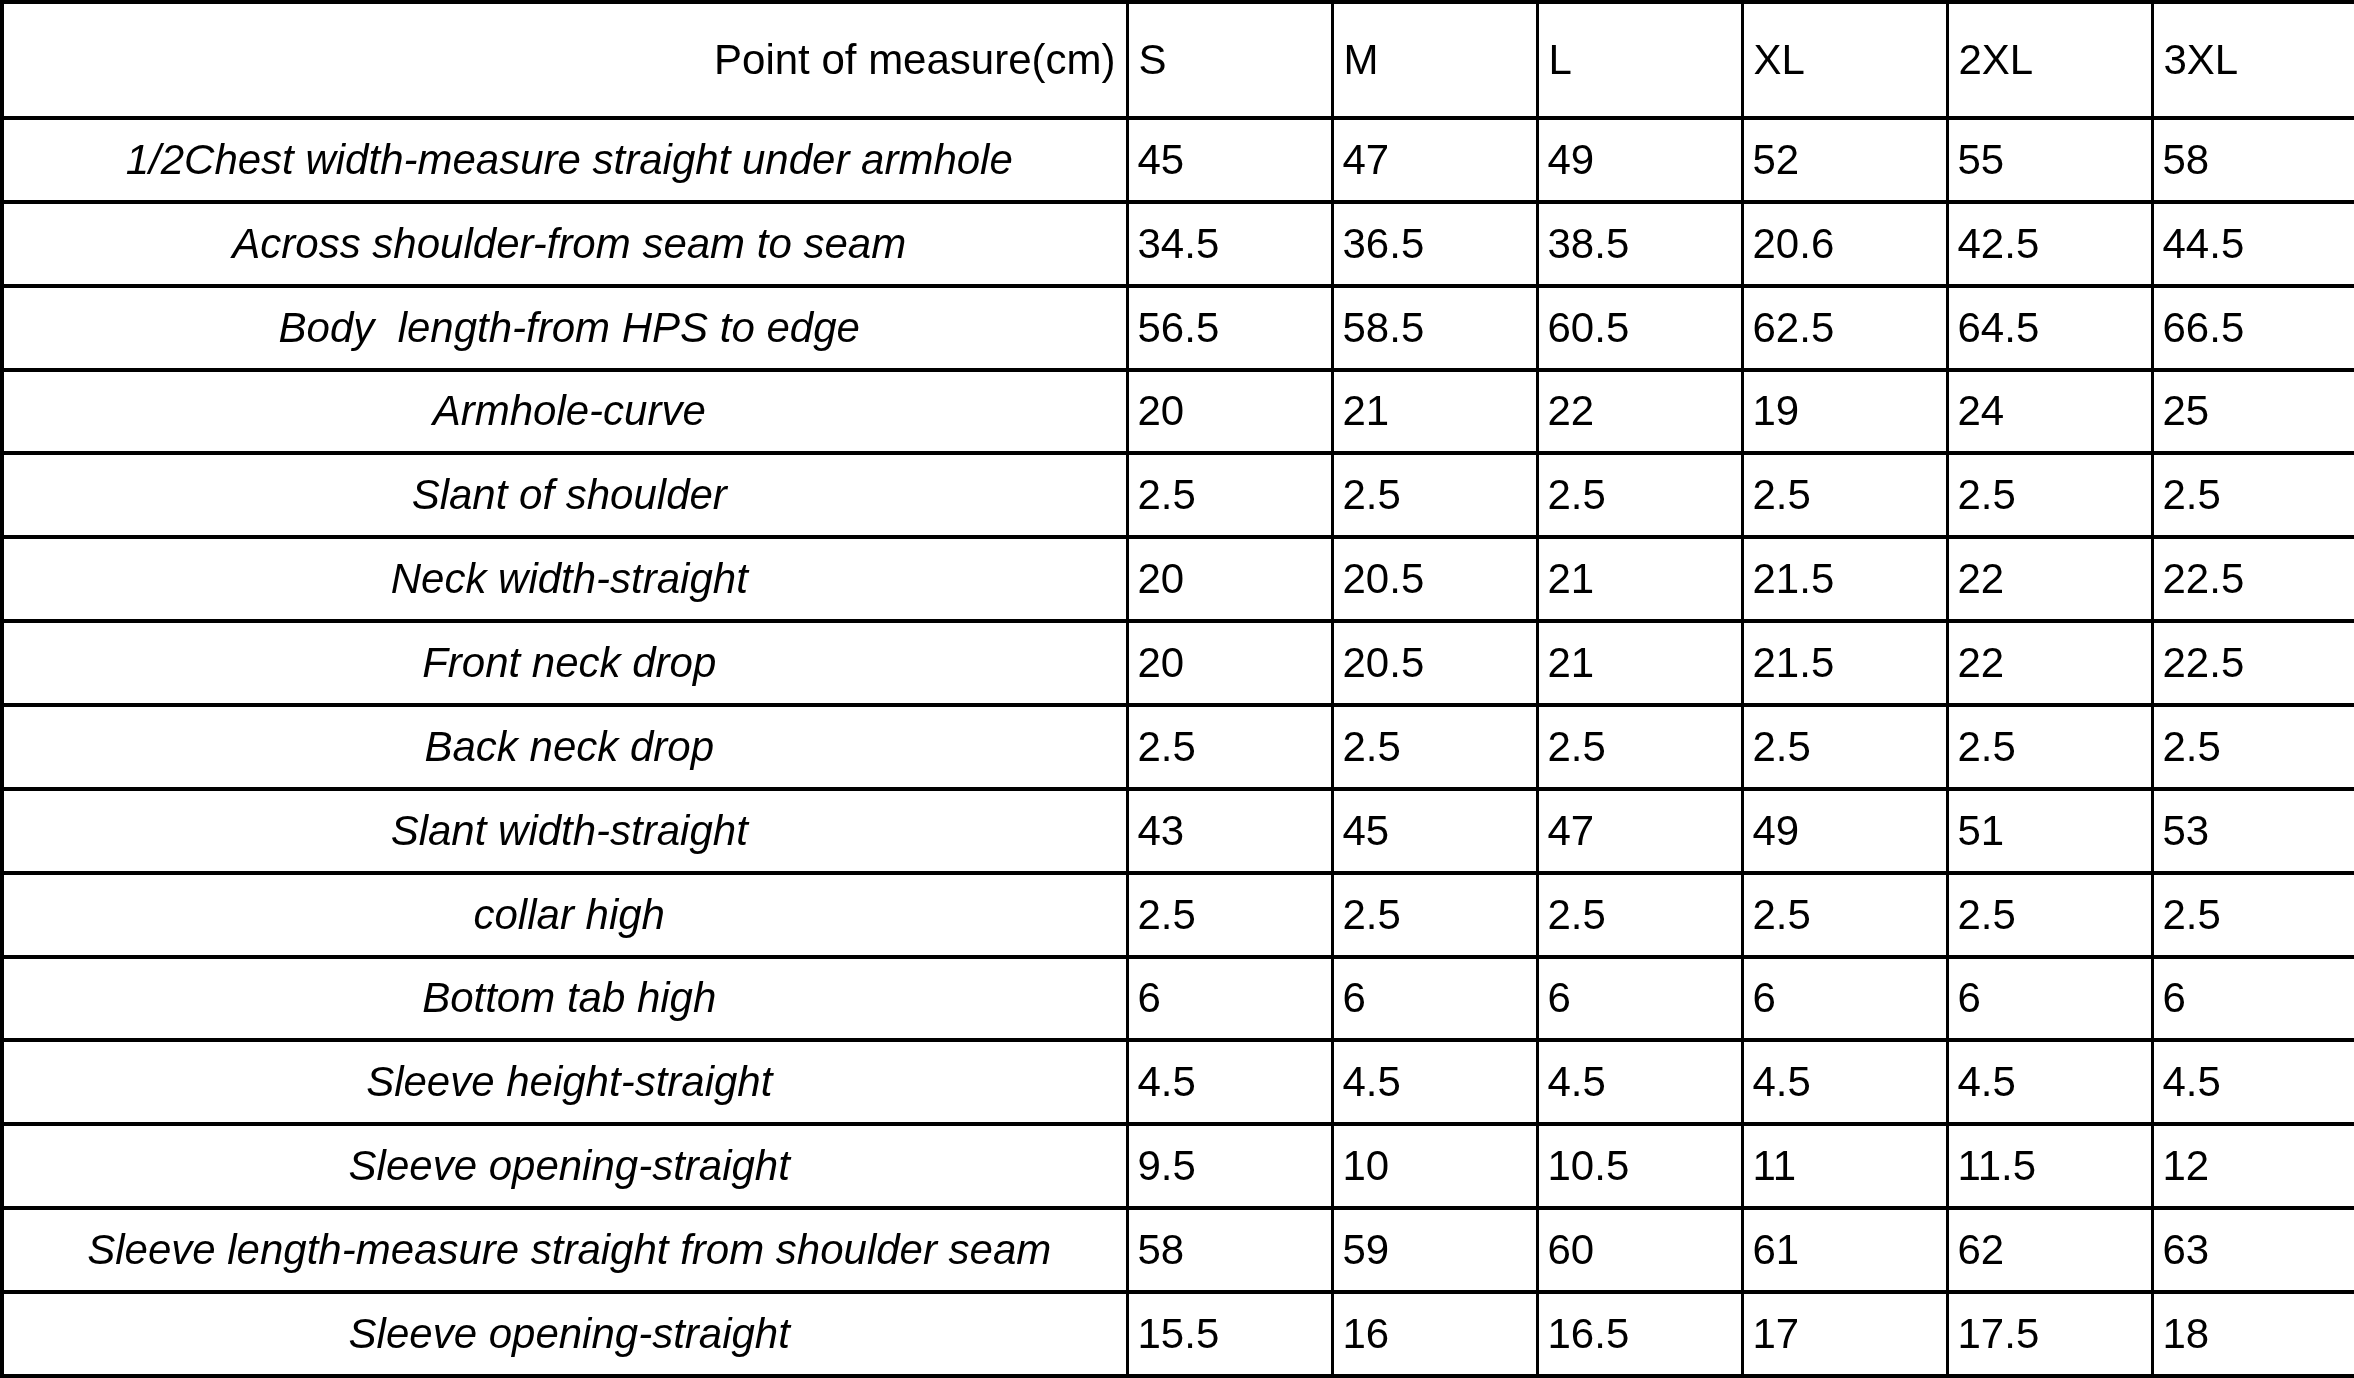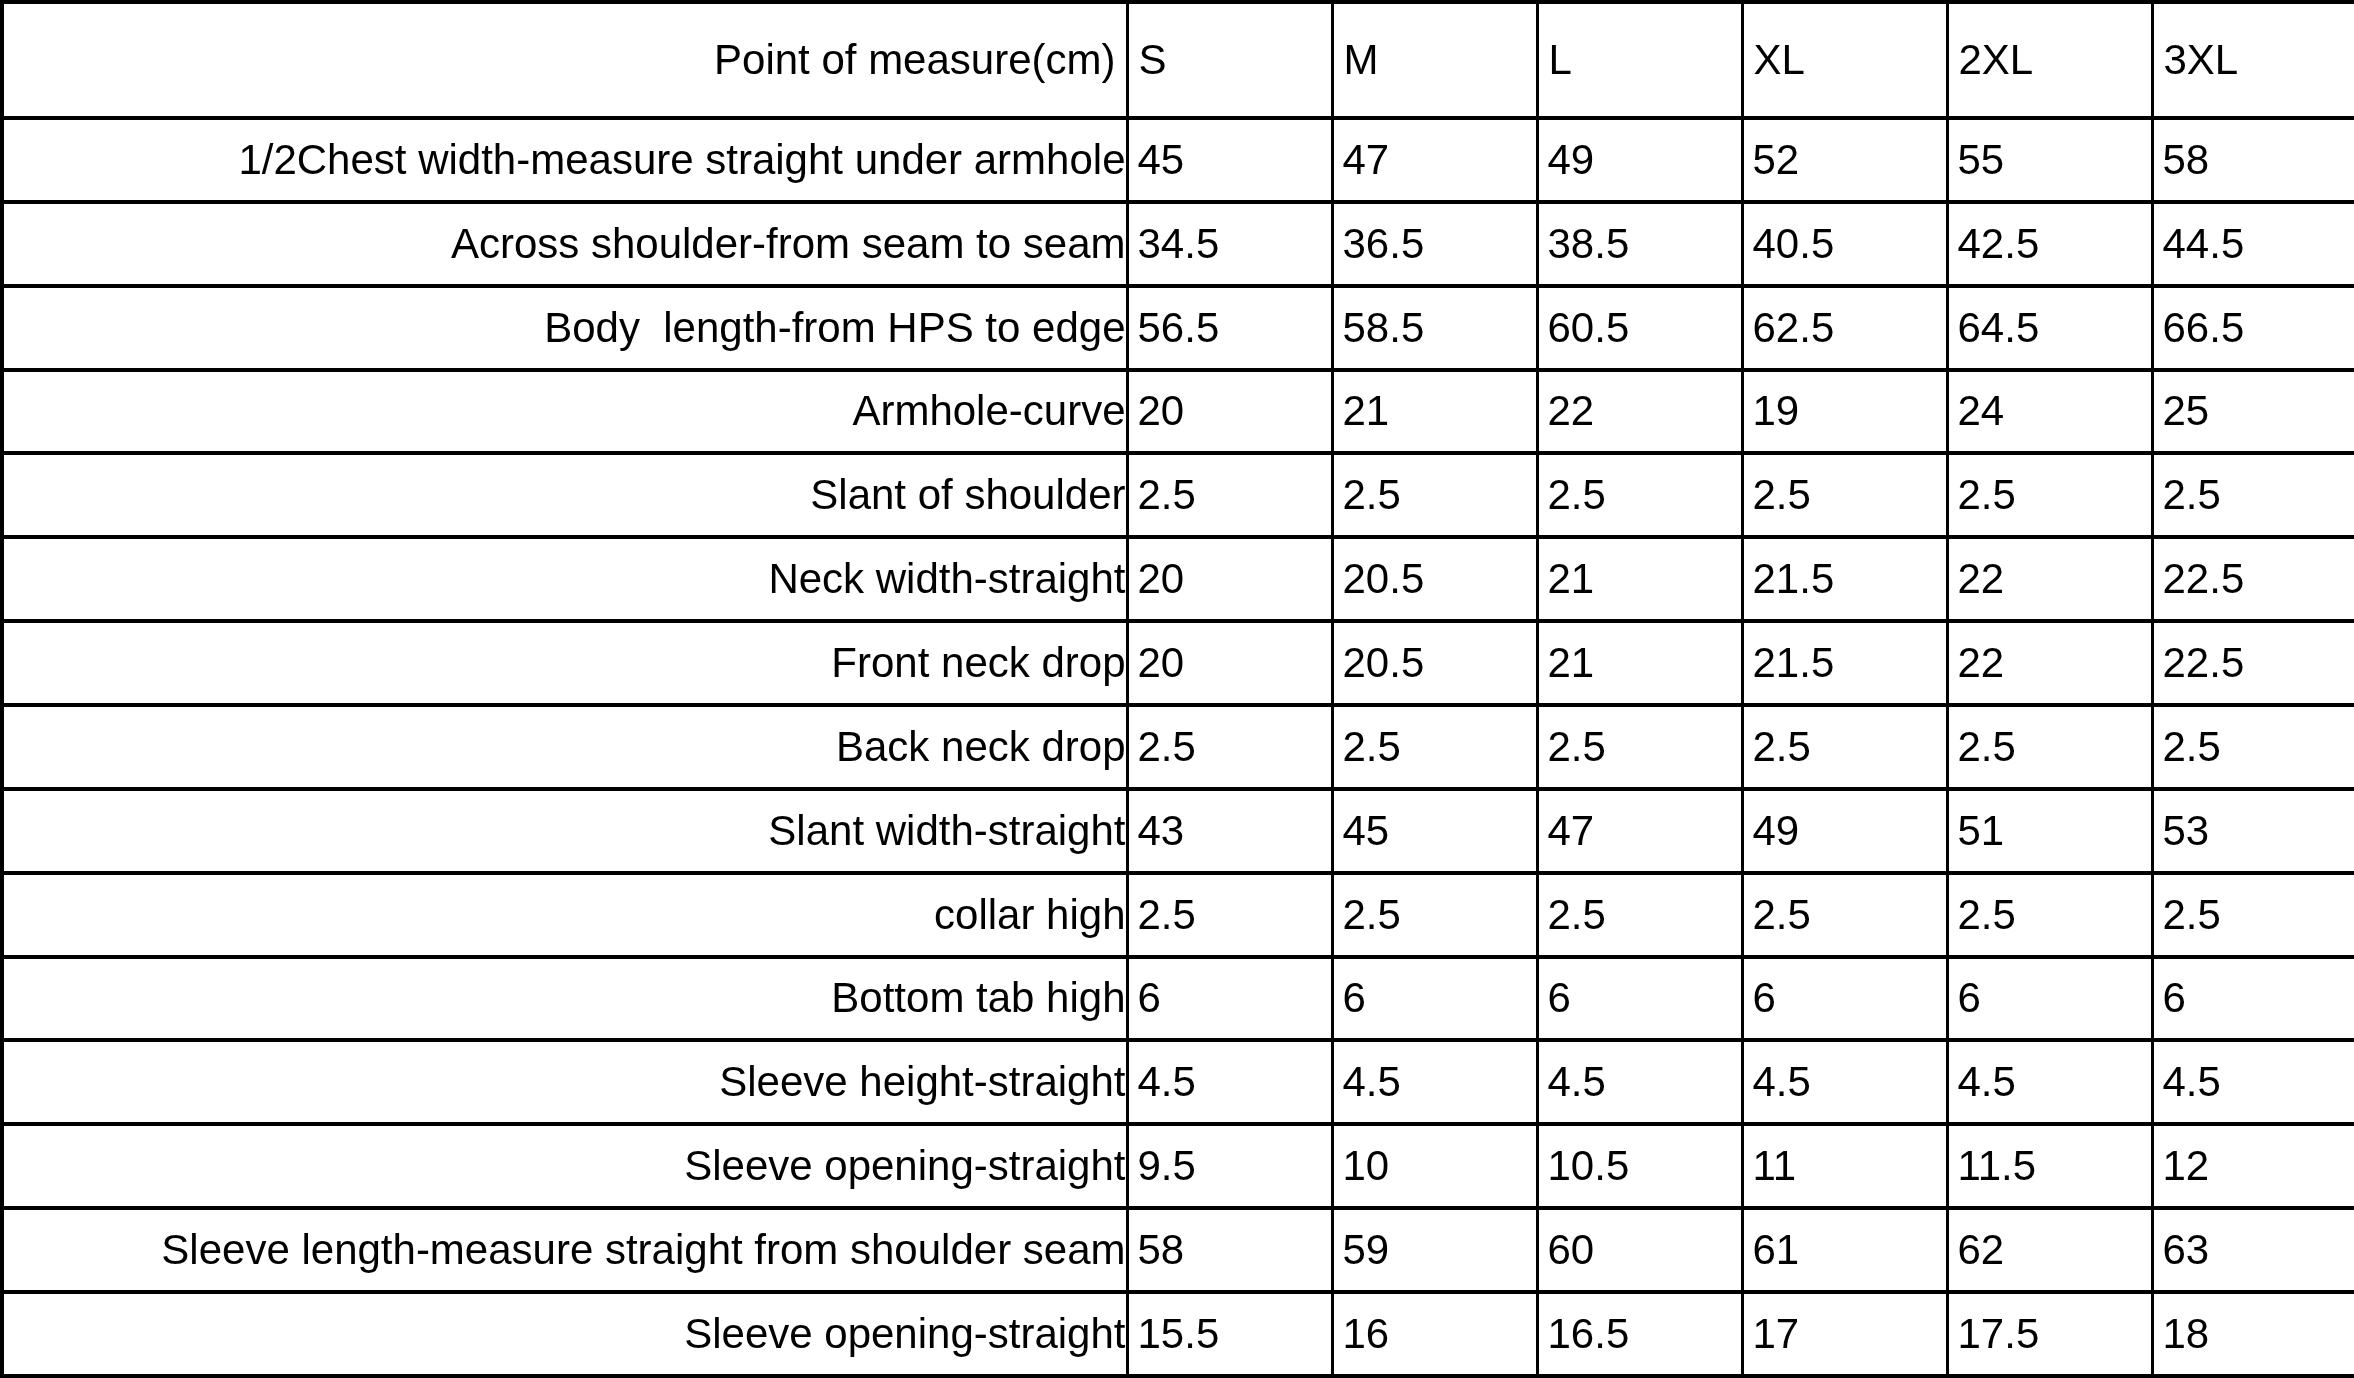--- a/index.html
+++ b/index.html
@@ -37,22 +37,23 @@
   thead tr { height: 116px; }
   th.measure-header {
     text-align: right;
     padding: 0 10px;
   }
   th.size-header {
     text-align: left;
     padding: 0 0 0 10px;
   }
   td.label-cell {
-    text-align: right;
+    text-align: center;
     padding: 0 0 0 9px;
+    font-style: italic;
   }
   td.value-cell {
     text-align: left;
     padding: 0 0 0 9px;
   }
 </style>
 </head>
 <body>
 
 <table class="size-chart">
@@ -86,21 +87,21 @@
         <td class="value-cell">49</td>
         <td class="value-cell">52</td>
         <td class="value-cell">55</td>
         <td class="value-cell">58</td>
       </tr>
       <tr>
         <td class="label-cell">Across shoulder-from seam to seam</td>
         <td class="value-cell">34.5</td>
         <td class="value-cell">36.5</td>
         <td class="value-cell">38.5</td>
-        <td class="value-cell">40.5</td>
+        <td class="value-cell">20.6</td>
         <td class="value-cell">42.5</td>
         <td class="value-cell">44.5</td>
       </tr>
       <tr>
         <td class="label-cell">Body  length-from HPS to edge</td>
         <td class="value-cell">56.5</td>
         <td class="value-cell">58.5</td>
         <td class="value-cell">60.5</td>
         <td class="value-cell">62.5</td>
         <td class="value-cell">64.5</td>

